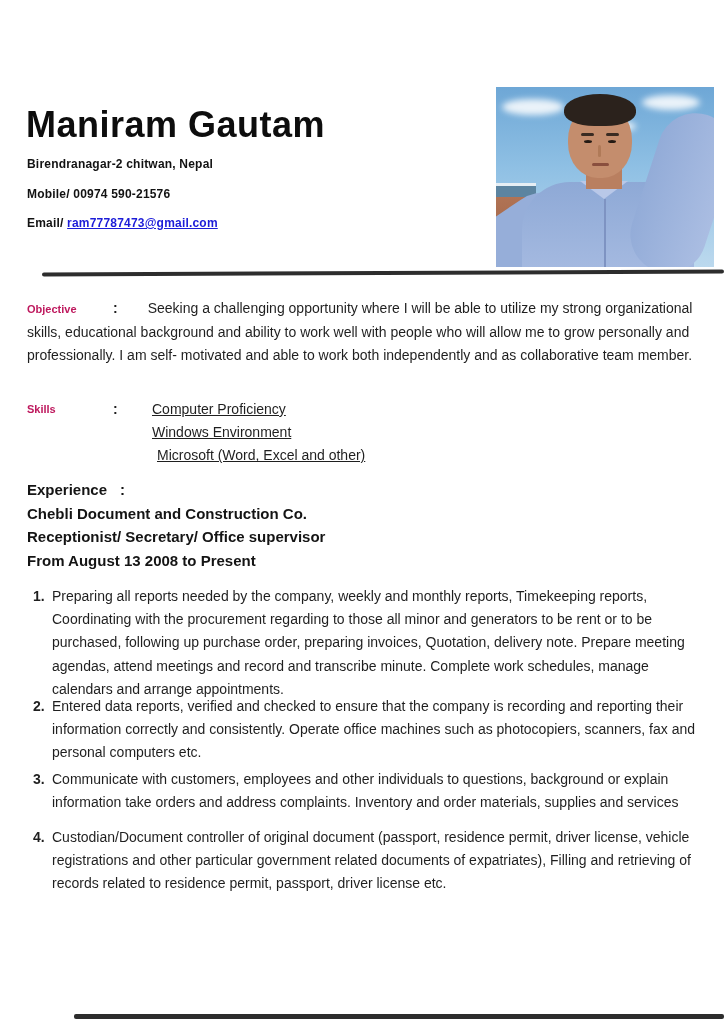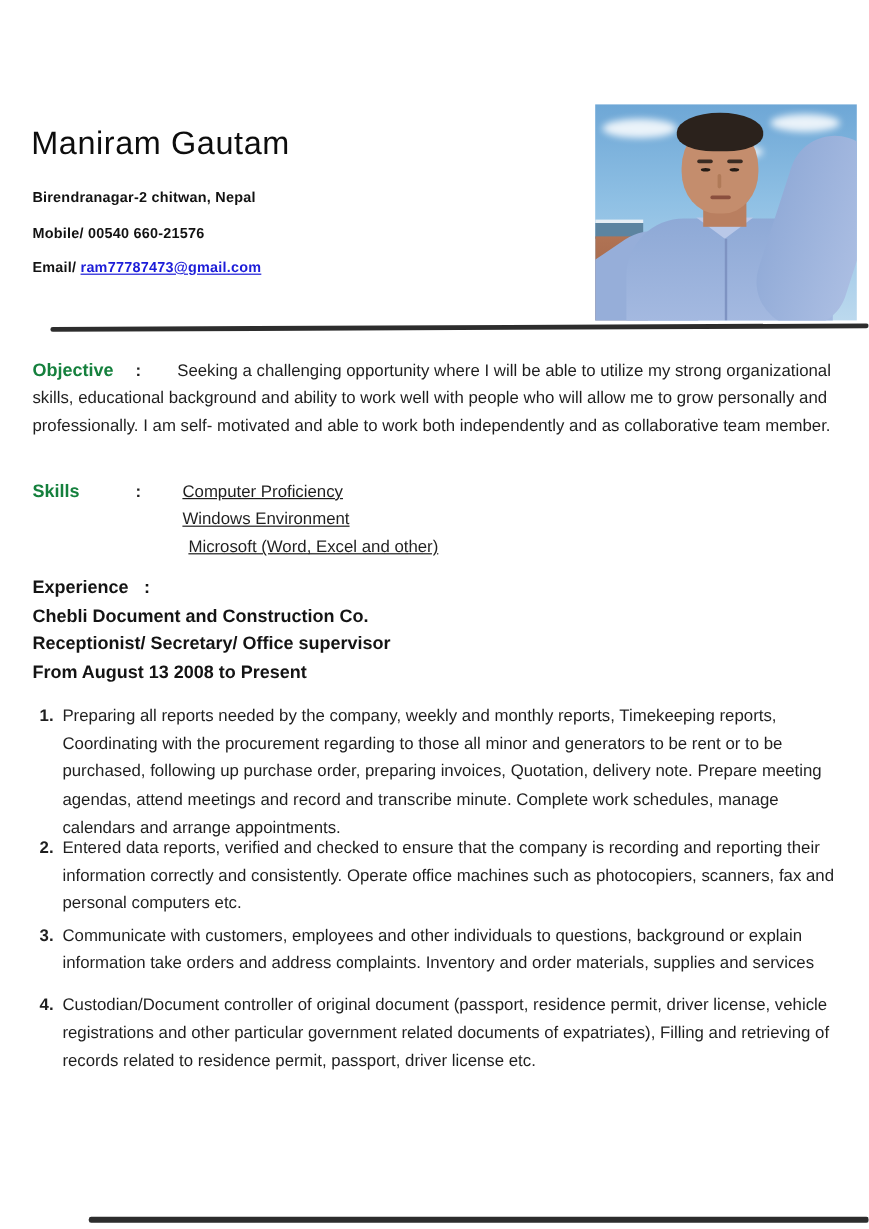--- a/index.html
+++ b/index.html
@@ -3,21 +3,21 @@
 <meta charset="utf-8">
 <style>
   * { margin:0; padding:0; box-sizing:border-box; }
   html,body { background:#ffffff; }
   .page {
     position:relative; width:724px; height:1024px; background:#ffffff;
     font-family:"Liberation Sans", sans-serif; color:#1f1f1f; overflow:hidden;
   }
 
   
-  .name { position:absolute; left:26px; top:104px; font-size:27px; font-weight:normal;
+  .name { position:absolute; left:26px; top:104px; font-size:36px; font-weight:bold;
           letter-spacing:.5px; color:#0d0d0d; }
   .contact { position:absolute; left:27px; font-size:12px; font-weight:bold;
              letter-spacing:.2px; color:#121212; white-space:nowrap; }
   .addr { top:157px; } .mob { top:187px; } .eml { top:216px; }
   .eml a { color:#1c1cd8; text-decoration:underline; font-weight:bold;text-align:center; }
 
   
   .photo { position:absolute; left:496px; top:87px; width:218px; height:180px;
            overflow:hidden; background:linear-gradient(180deg,#6ea7d6 0%,#8fc0e4 45%,#bcd9ee 100%); }
   .photo div { position:absolute; }
@@ -52,21 +52,21 @@
   .nose { left:102px; top:58px; width:3px; height:12px; background:#b07a58; border-radius:2px; }
   .mouth { left:96px; top:76px; width:17px; height:3px; background:#8a4f3e; border-radius:2px; }
 
   
   .divider { position:absolute; background:#2d2d2d; border-radius:2px; }
   .divider.top { left:42px; top:271px; width:682px; height:4px; transform:rotate(-.25deg); }
   .divider.bottom { left:74px; top:1014px; width:650px; height:5px; }
 
   
   .sec { position:absolute; left:27px; font-size:14px; line-height:23.2px; color:#1f1f1f; }
-  .sec-label { font-weight:bold; font-size:15px; display:inline-block; width:86px; color:#15803d; }
+  .sec-label { font-weight:bold; font-size:11px; display:inline-block; width:86px; color:#be185d; }
   .colon { font-weight:bold; }
   .tab { display:inline-block; width:30px; }
 
   .objective { top:297px; width:694px; }
 
   .skills { top:398px; width:520px; }
   .skills .sec-label { position:absolute; left:0; top:0; }
   .skills .colon { position:absolute; left:86px; top:0; }
   .skills ul { list-style:none; margin-left:125px;text-decoration:underline; }
   .skills li:nth-child(3) { padding-left:5px; }
@@ -81,21 +81,21 @@
 </style>
 </head>
 <body>
 
 <div class="page">
 
   <h1 class="name">Maniram Gautam</h1>
   <div class="contact addr">Birendranagar-2 chitwan, Nepal</div>
   <div class="contact mob">
     <span>Mobile/</span>
-    <span>00540 660-21576</span>
+    <span>00974 590-21576</span>
   </div>
   <div class="contact eml">
     <span>Email/</span>
     <a href="#">ram77787473@gmail.com</a>
   </div>
 
   <div class="photo">
     <div class="cloud c1"></div>
     <div class="cloud c2"></div>
     <div class="cloud c3"></div>

